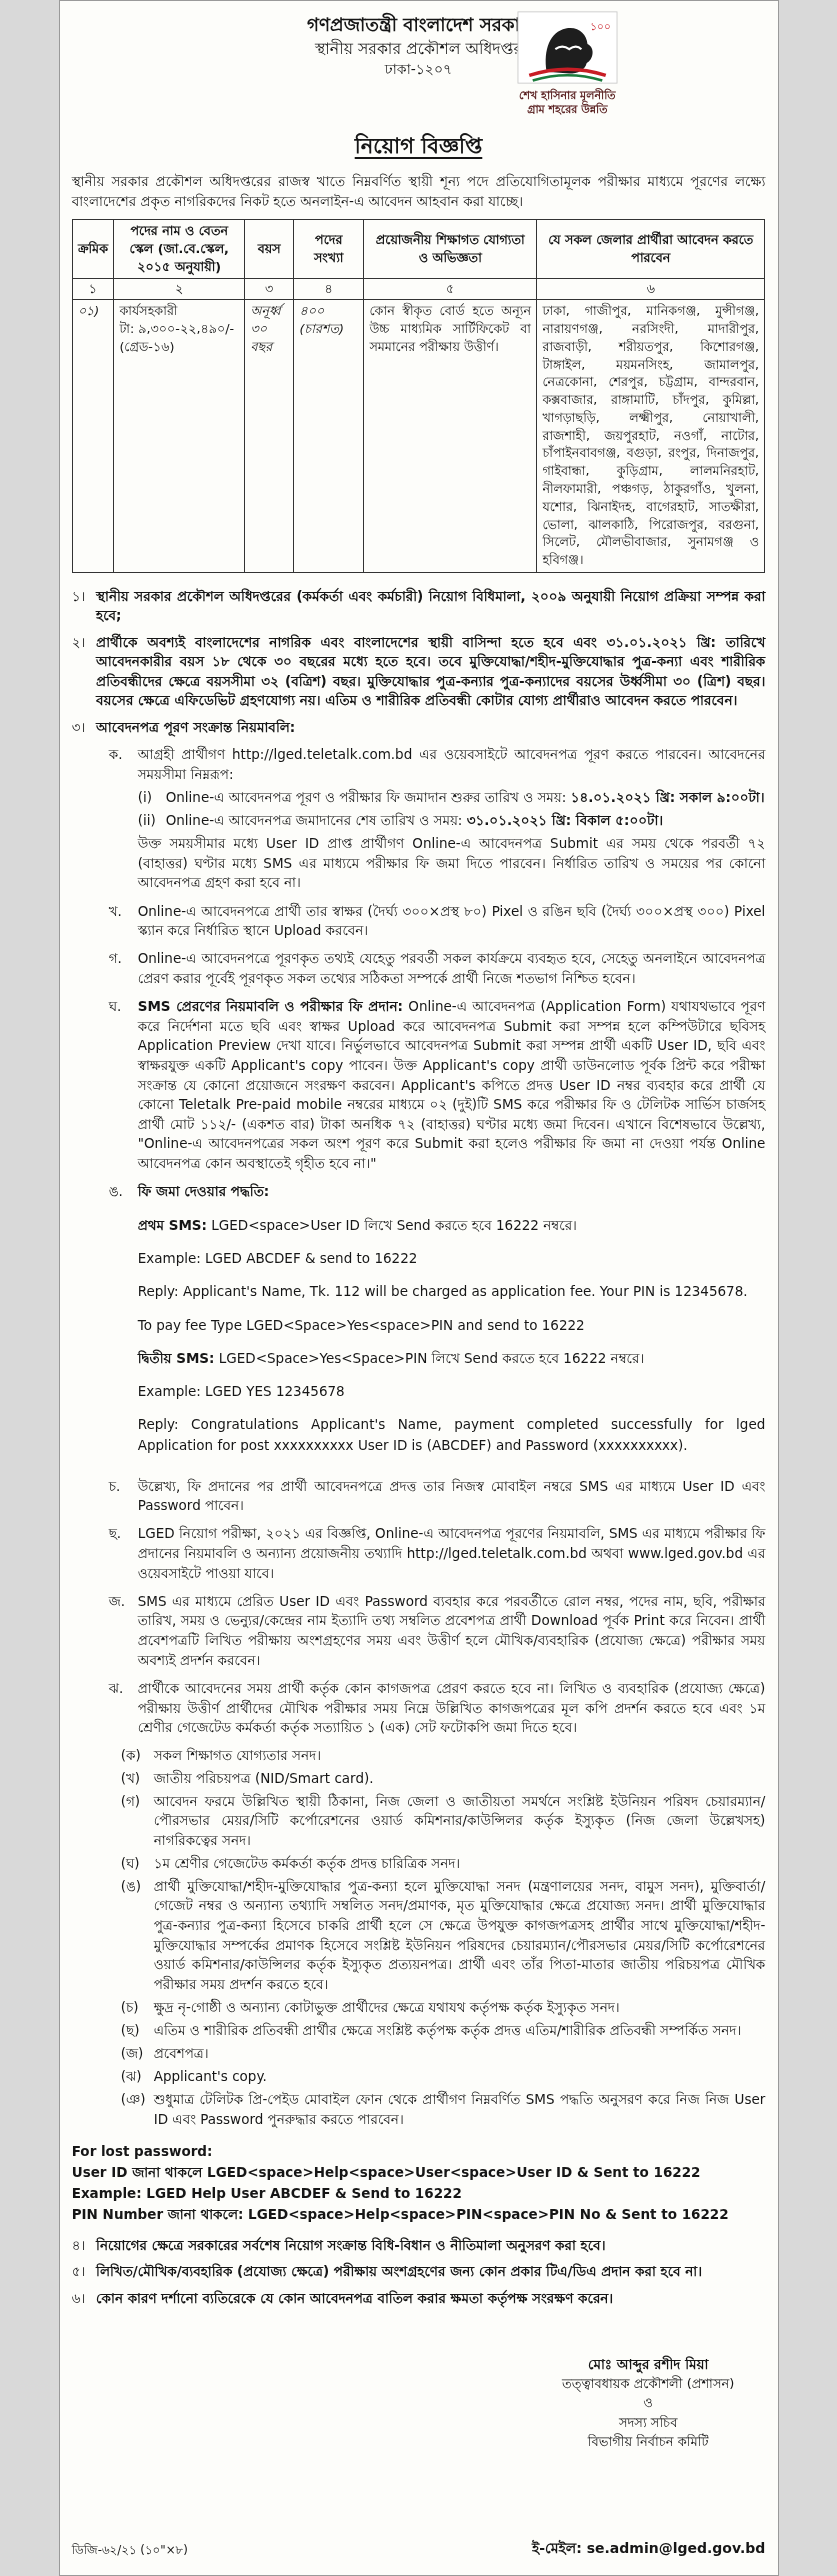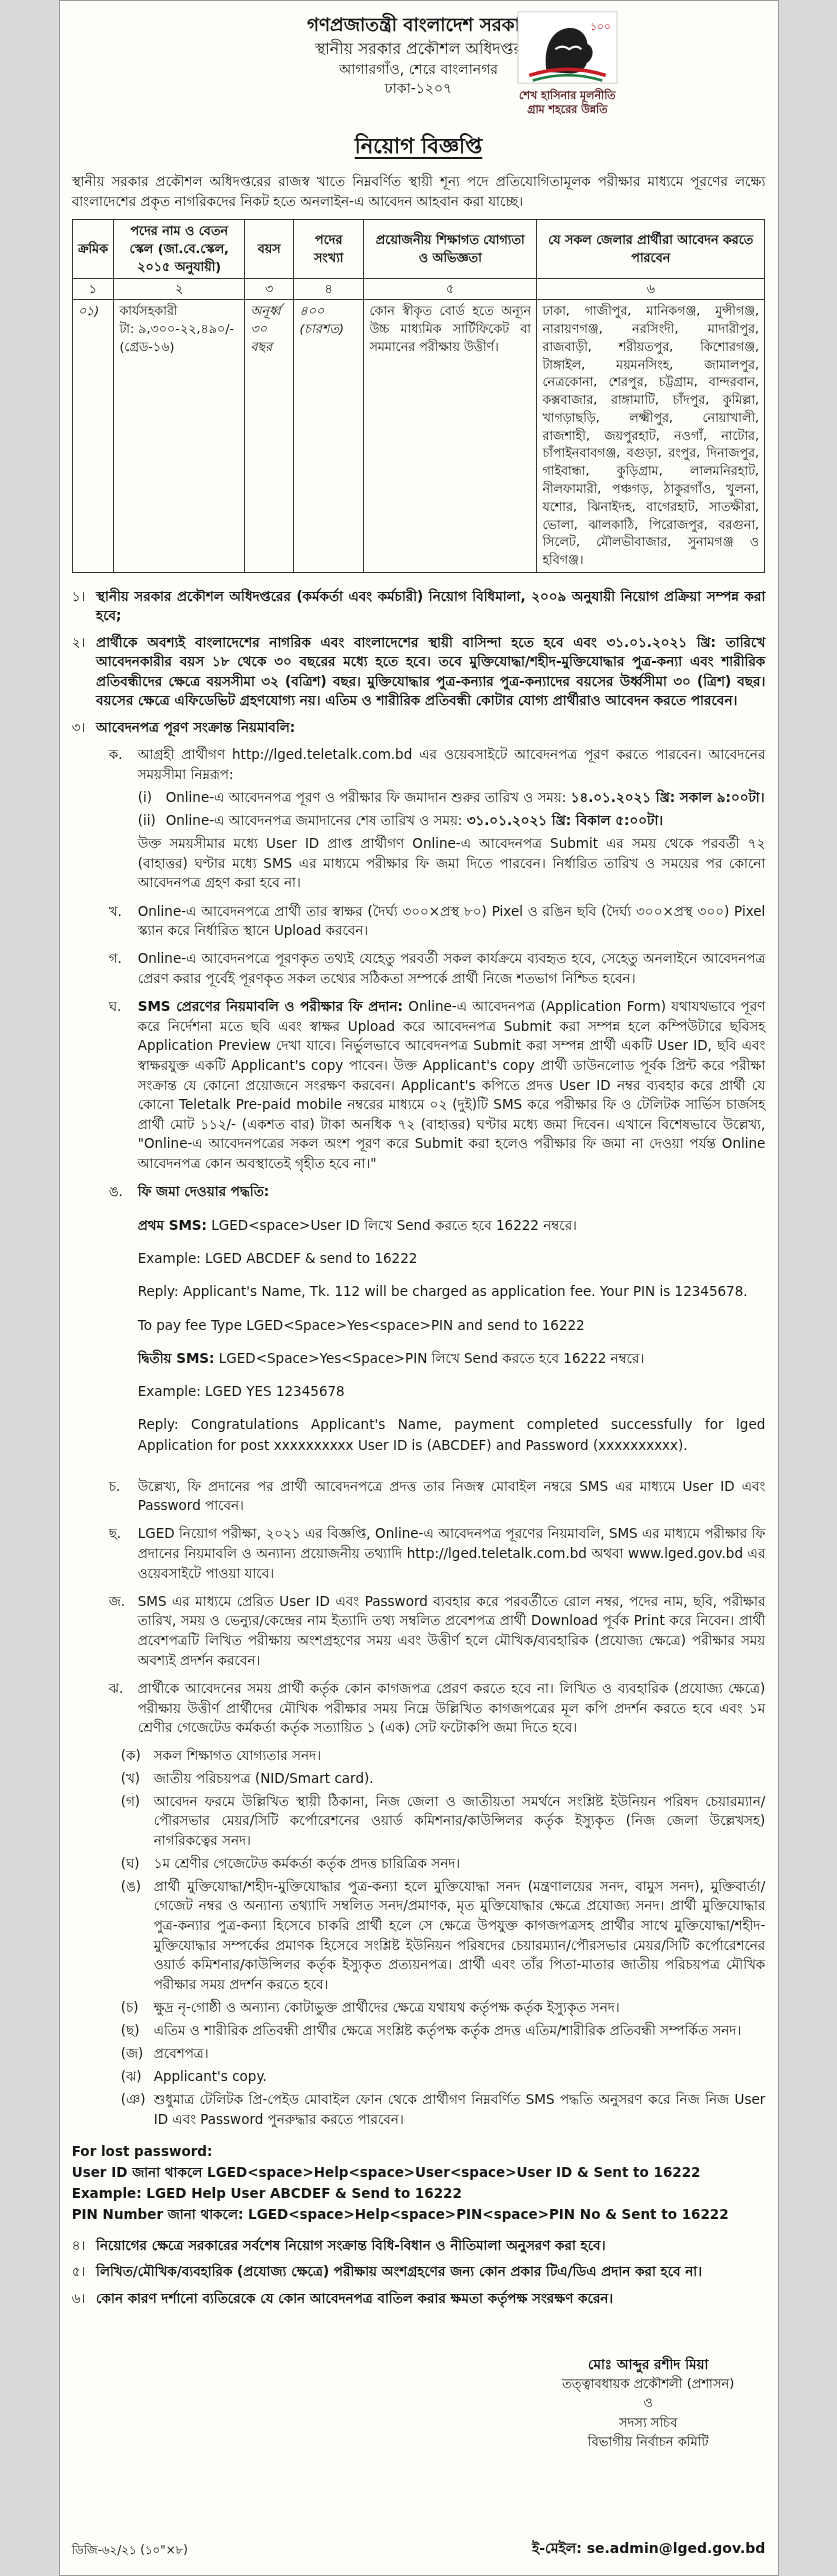--- a/index.html
+++ b/index.html
@@ -59,21 +59,20 @@
   .footer-right { font-size:14px; font-weight:bold; }
 </style>
 </head>
 <body>
 
 <div class="page">
 
   <header class="doc-header">
     <div class="govt">গণপ্রজাতন্ত্রী বাংলাদেশ সরকার</div>
     <div class="dept">স্থানীয় সরকার প্রকৌশল অধিদপ্তর</div>
-    <div class="addr">আগারগাঁও, শেরে বাংলানগর</div>
     <div class="addr">ঢাকা-১২০৭</div>
 
     <div class="logo-wrap">
       <svg class="logo-box" viewBox="0 0 116 84" aria-hidden="true">
         <rect x="1" y="1" width="114" height="82" fill="#ffffff" stroke="#c9c9c9"></rect>
         <path d="M34 70 C30 44 38 24 56 20 C70 17 80 26 81 38 C90 42 88 56 80 60 C78 68 70 72 60 72 Z" fill="#1e1e1e"></path>
         <path d="M44 44 q8 -6 16 0 q8 -6 14 0" stroke="#ffffff" stroke-width="2.5" fill="none"></path>
         <path d="M14 74 q44 -14 88 0" stroke="#c81d25" stroke-width="4" fill="none"></path>
         <path d="M18 80 q40 -12 80 0" stroke="#1c7c3d" stroke-width="3" fill="none"></path>
         <text x="96" y="22" font-size="12" fill="#c81d25" text-anchor="middle">১০০</text>

